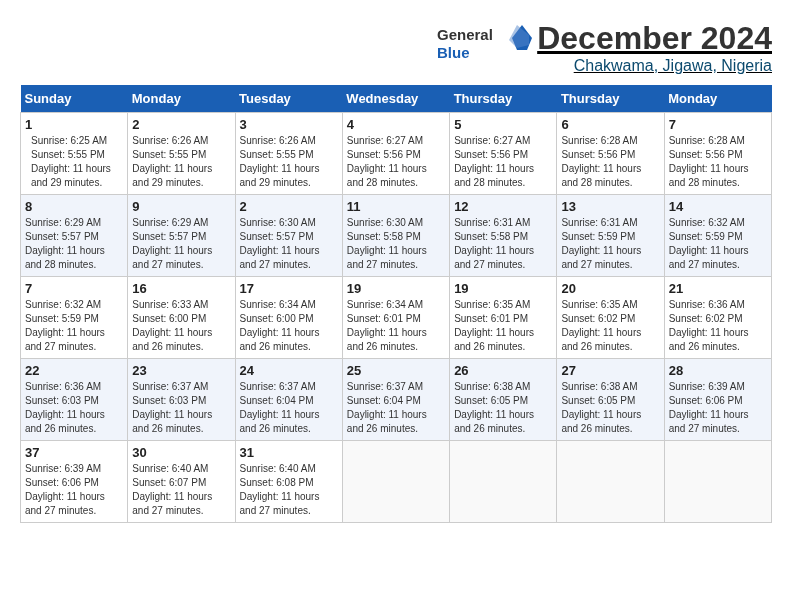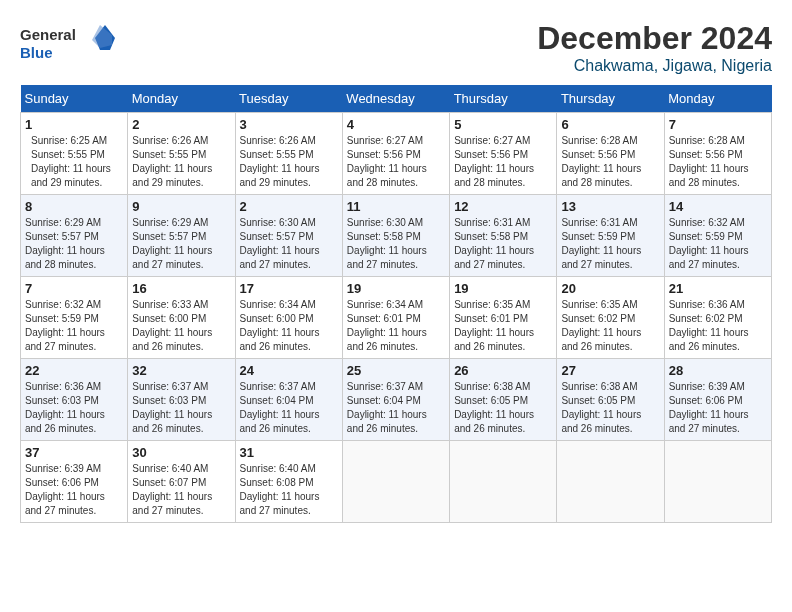--- a/index.html
+++ b/index.html
@@ -5,31 +5,32 @@
     * { box-sizing: border-box; margin: 0; padding: 0; }
     body {
       font-family: Arial, sans-serif;
       background: #fff;
       width: 792px;
       min-height: 612px;
       padding: 20px;
     }
     .header {
       display: flex;
-      justify-content: space-between;
+      justify-content: flex-end;
       align-items: flex-start;
       margin-bottom: 10px;
     }
     .logo {
       display: flex;
       align-items: center;
       gap: 6px;
     }
     .title-block {
       text-align: right;
+      text-decoration: underline;
     }
     .month-title {
       font-size: 32px;
       font-weight: bold;
       color: #333;
     }
     .subtitle {
       font-size: 16px;
       color: #0c4a6e;
     }
@@ -37,21 +38,21 @@
       width: 100%;
       border-collapse: collapse;
       font-size: 11px;
     }
     thead tr th {
       background-color: #1a5fb4;
       color: #fff;
       padding: 6px 4px;
       text-align: left;
       font-size: 13px;
-      font-weight: normal;
+      font-weight: bold;
     }
     tbody tr td {
       border: 1px solid #ccc;
       vertical-align: top;
       padding: 4px;
       width: calc(100% / 7);
       height: 80px;
       background: #fff;
     }
     tbody tr:nth-child(even) td {
@@ -259,21 +260,21 @@
       </tr>
       <tr>
         <td>
           <span class="day-num">22</span>
           <div class="day-info" style="white-space: pre-line;">Sunrise: 6:36 AM
 Sunset: 6:03 PM
 Daylight: 11 hours
 and 26 minutes.</div>
         </td>
         <td>
-          <span class="day-num">32</span>
+          <span class="day-num">23</span>
           <div class="day-info" style="white-space: pre-line;">Sunrise: 6:37 AM
 Sunset: 6:03 PM
 Daylight: 11 hours
 and 26 minutes.</div>
         </td>
         <td>
           <span class="day-num">24</span>
           <div class="day-info" style="white-space: pre-line;">Sunrise: 6:37 AM
 Sunset: 6:04 PM
 Daylight: 11 hours

